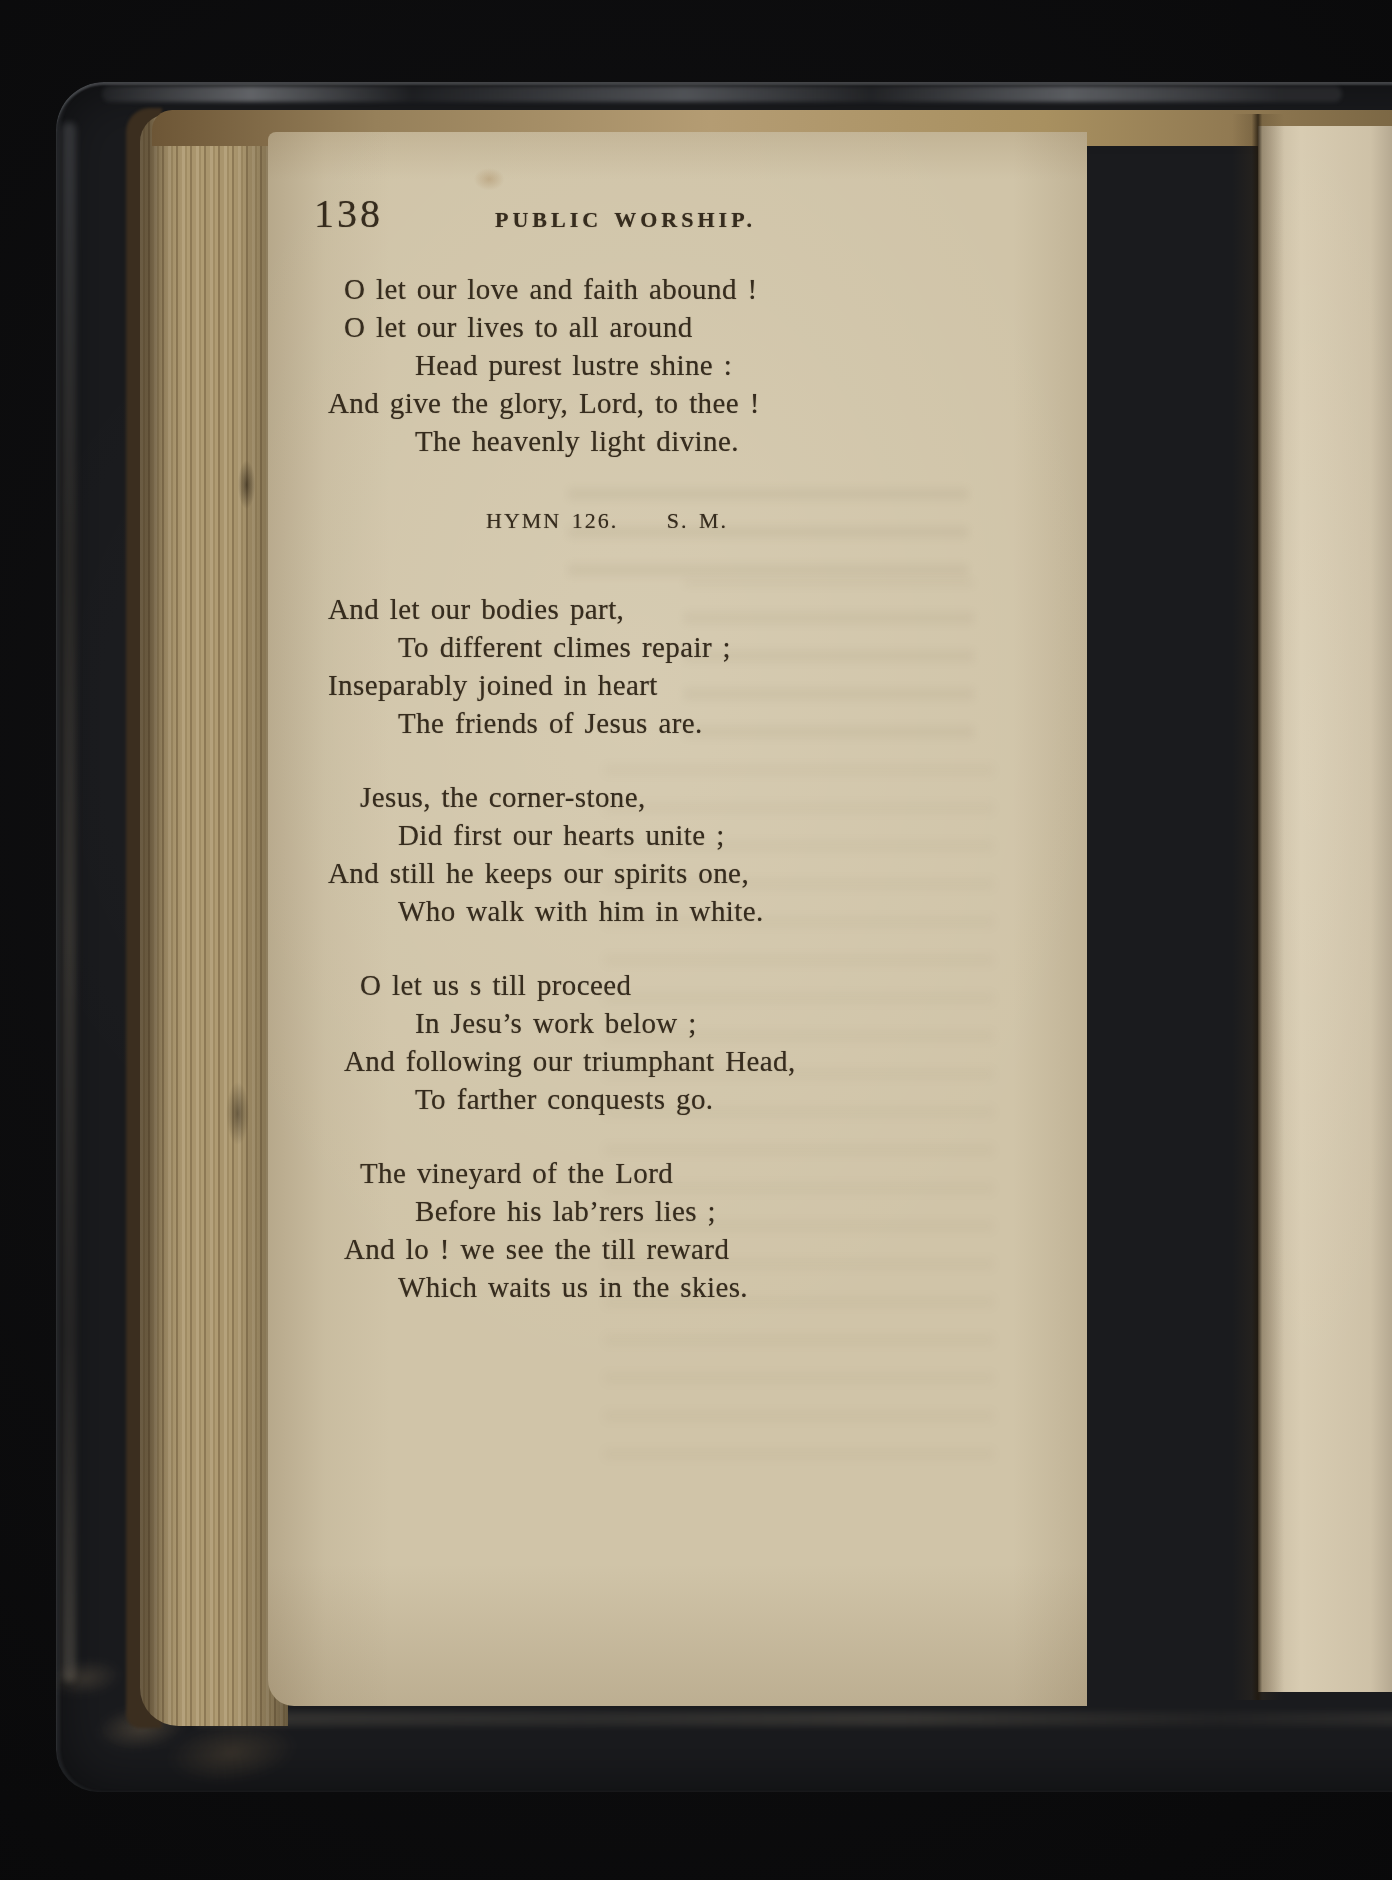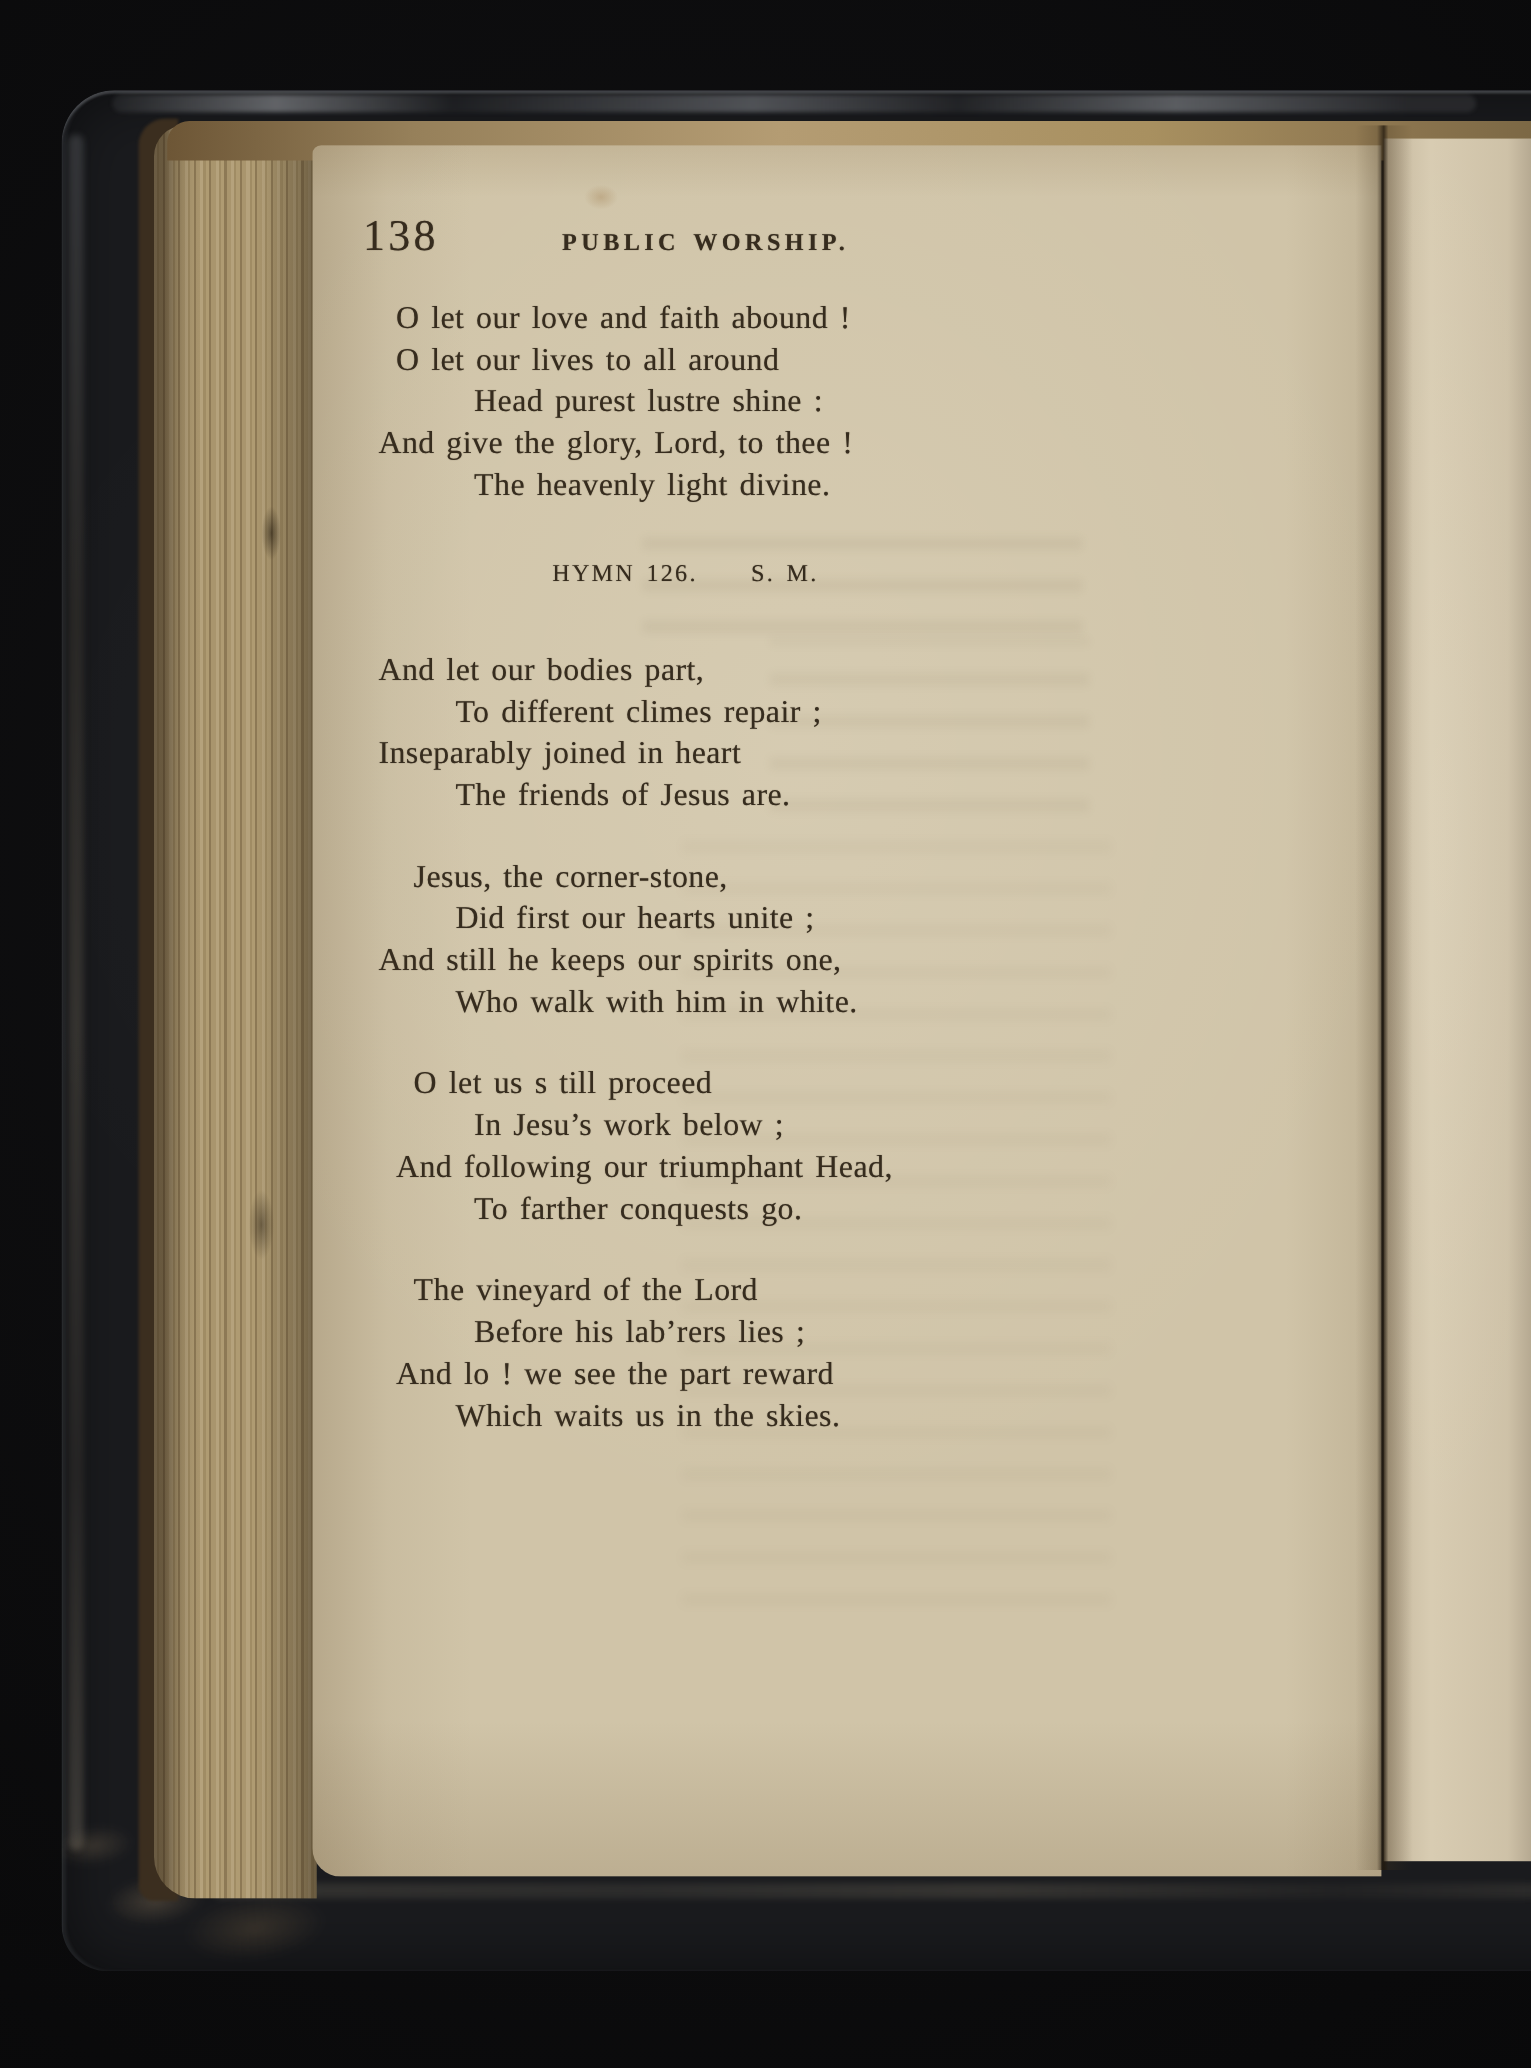--- a/index.html
+++ b/index.html
@@ -76,21 +76,21 @@
   .right-page{
     position:absolute;left:1258px;top:126px;width:134px;height:1566px;
     background:
       linear-gradient(90deg, rgba(90,70,45,.30), rgba(90,70,45,.06) 20%, rgba(90,70,45,0) 32%,
         rgba(90,70,45,.08) 84%, rgba(60,45,30,.22)),
       radial-gradient(120% 60% at 40% 40%, rgba(255,252,240,.10), transparent 70%),
       #d8ccb2;
   }
   
   .page{
-    position:absolute;left:284px;top:132px;width:972px;height:1574px;
+    position:absolute;left:268px;top:132px;width:819px;height:1574px;
     border-radius:8px 0 0 26px;overflow:hidden;
     background:
       radial-gradient(22px 16px at 27% 3%, rgba(150,110,60,.30), transparent 70%),
       radial-gradient(90% 70% at 45% 35%, rgba(255,252,242,.13), transparent 65%),
       linear-gradient(90deg, rgba(110,88,55,.26), rgba(110,88,55,.07) 7%, rgba(110,88,55,0) 15%),
       linear-gradient(270deg, rgba(110,88,55,.16), rgba(110,88,55,0) 9%),
       linear-gradient(0deg, rgba(110,88,55,.20), rgba(110,88,55,0) 9%),
       linear-gradient(180deg, rgba(140,115,75,.20), rgba(140,115,75,0) 3%),
       #d0c4a8;
   }
@@ -184,21 +184,21 @@
       <div class="stanza">
         <div class="vline in2">O let us s till proceed</div>
         <div class="vline in4">In Jesu’s work below ;</div>
         <div class="vline in1">And following our triumphant Head,</div>
         <div class="vline in4">To farther conquests go.</div>
       </div>
 
       <div class="stanza">
         <div class="vline in2">The vineyard of the Lord</div>
         <div class="vline in4">Before his lab’rers lies ;</div>
-        <div class="vline in1">And lo ! we see the part reward</div>
+        <div class="vline in1">And lo ! we see the till reward</div>
         <div class="vline in3">Which waits us in the skies.</div>
       </div>
 
     </div>
   </div>
 
   <div class="gutter"></div>
 
 </div>
 

